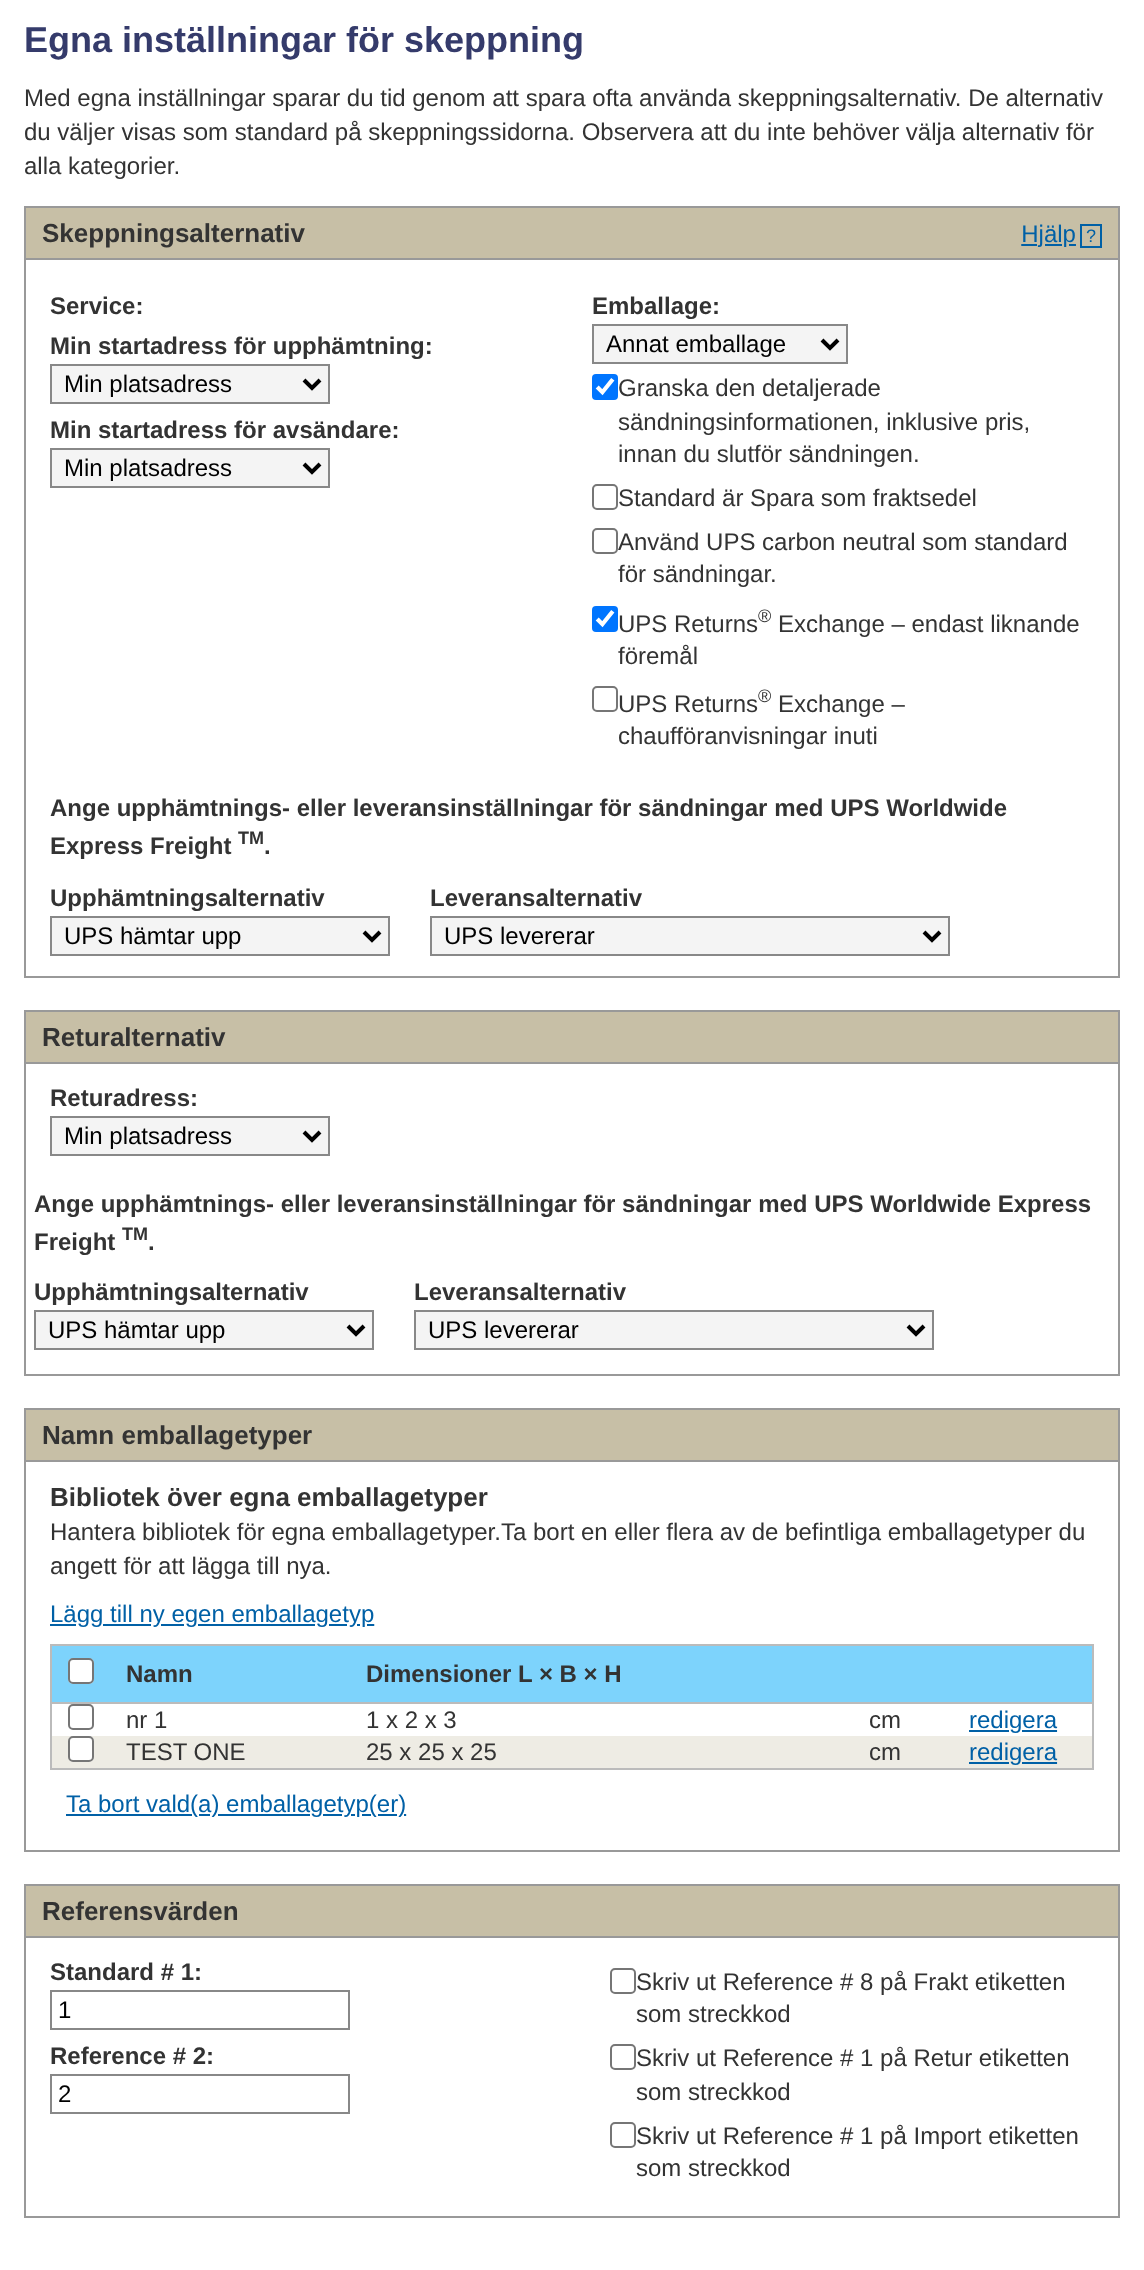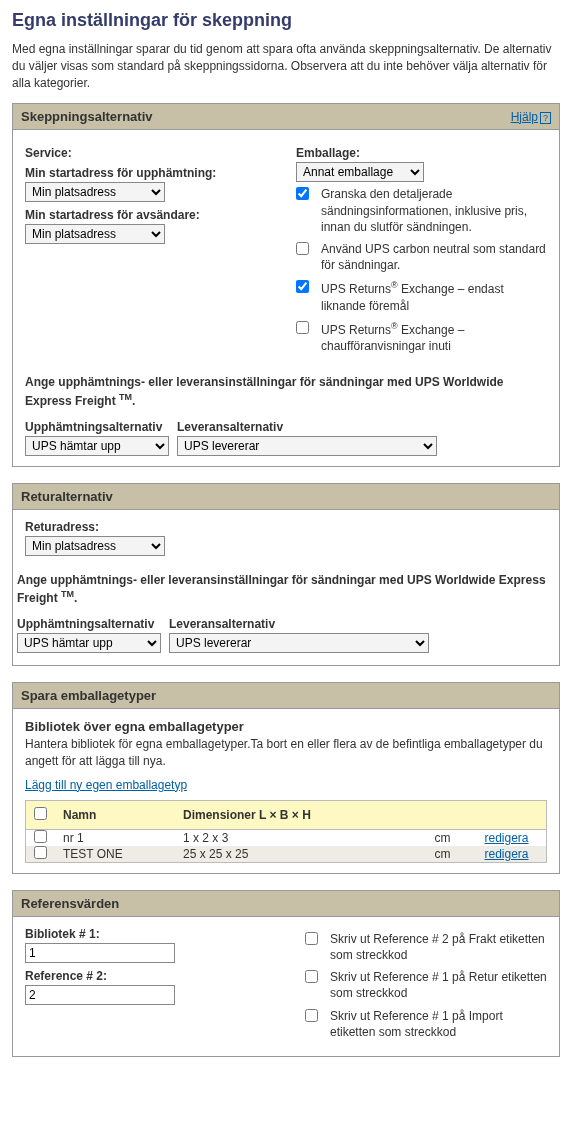--- a/index.html
+++ b/index.html
@@ -70,45 +70,45 @@
   select {
     font-family: Arial, sans-serif;
     font-size: 12px;
     background: #f4f4f4;
     border: 1px solid #888;
     padding: 1px 2px;
   }
   .sel-wide { width: 230px; }
   .sel-med { width: 128px; }
   .sel-sml { width: 140px; }
-  .sel-170 { width: 144px; }
+  .sel-170 { width: 170px; }
   .sel-260 { width: 260px; }
   .chk-list { margin-top: 4px; }
   .chk-row {
     display: flex;
     align-items: flex-start;
-    gap: 12px;
+    gap: 0;
     margin-bottom: 6px;
     line-height: 1.35;
   }
   .chk-row input[type="checkbox"] {
     margin-top: 1px;
     flex-shrink: 0;
   }
   .chk-row span { flex: 1; }
   sup { font-size: 9px; vertical-align: super; }
   .section-note {
     font-weight: bold;
     margin: 14px 0 10px 0;
     line-height: 1.4;
   }
   .tm { font-size: 9px; vertical-align: super; font-weight: bold; }
   .inline-selects {
     display: flex;
-    gap: 8px;
+    gap: 20px;
     margin-top: 4px;
   }
   .inline-selects .grp { }
   .inline-selects label.fld { margin-top: 0; }
   .subhead {
     font-weight: bold;
     font-size: 13px;
     margin-bottom: 2px;
   }
   .subtext {
@@ -121,21 +121,21 @@
     text-decoration: underline;
   }
   .link-row { margin: 6px 0 8px 0; }
   table.pkg {
     width: 100%;
     border-collapse: collapse;
     border: 1px solid #bbb;
     margin-top: 4px;
   }
   table.pkg th {
-    background: #fef9c3;
+    background: #7dd3fc;
     text-align: left;
     font-weight: bold;
     padding: 6px 8px;
     font-size: 12px;
     border-bottom: 1px solid #bbb;
   }
   table.pkg td {
     padding: 0 8px;
     font-size: 12px;
   }
@@ -191,20 +191,24 @@
           <option>Annat emballage</option>
         </select>
 
         <div class="chk-list">
           <div class="chk-row">
             <input type="checkbox" checked="" style="">
             <span>Granska den detaljerade sändningsinformationen, inklusive pris, innan du slutför sändningen.</span>
           </div>
           <div class="chk-row">
             <input type="checkbox" style="">
+            <span>Standard är Spara som fraktsedel</span>
+          </div>
+          <div class="chk-row">
+            <input type="checkbox" style="">
             <span>Använd UPS carbon neutral som standard för sändningar.</span>
           </div>
           <div class="chk-row">
             <input type="checkbox" checked="" style="">
             <span>UPS Returns<sup>®</sup> Exchange – endast liknande föremål</span>
           </div>
           <div class="chk-row">
             <input type="checkbox" style="">
             <span>UPS Returns<sup>®</sup> Exchange – chaufföranvisningar inuti</span>
           </div>
@@ -260,21 +264,21 @@
         <select class="sel-260">
           <option>UPS levererar</option>
         </select>
       </div>
     </div>
   </div>
 </div>
 
 <div class="panel">
   <div class="panel-header">
-    <span>Spara emballagetyper</span>
+    <span>Namn emballagetyper</span>
   </div>
   <div class="panel-body">
     <div class="subhead">Bibliotek över egna emballagetyper</div>
     <div class="subtext">Hantera bibliotek för egna emballagetyper.Ta bort en eller flera av de befintliga emballagetyper du angett för att lägga till nya.</div>
     <div class="link-row">
       <a href="#" class="link">Lägg till ny egen emballagetyp</a>
     </div>
 
     <table class="pkg">
       <thead>
@@ -296,40 +300,43 @@
         </tr>
         <tr class="alt">
           <td><input type="checkbox" style=""></td>
           <td>TEST ONE</td>
           <td>25 x 25 x 25</td>
           <td>cm</td>
           <td><a href="#" class="link">redigera</a></td>
         </tr>
       </tbody>
     </table>
+    <div class="remove-row">
+      <a href="#" class="link">Ta bort vald(a) emballagetyp(er)</a>
+    </div>
   </div>
 </div>
 
 <div class="panel">
   <div class="panel-header">
     <span>Referensvärden</span>
   </div>
   <div class="panel-body">
     <div class="row2col">
       <div class="ref-left">
-        <label class="fld" style="margin-top:0;">Bibliotek # 1:</label>
+        <label class="fld" style="margin-top:0;">Standard # 1:</label>
         <input type="text" class="txt" value="1" style="">
         <label class="fld">Reference # 2:</label>
         <input type="text" class="txt" value="2" style="">
       </div>
       <div class="ref-right">
         <div class="chk-list">
           <div class="chk-row">
             <input type="checkbox" style="">
-            <span>Skriv ut Reference # 2 på Frakt etiketten som streckkod</span>
+            <span>Skriv ut Reference # 8 på Frakt etiketten som streckkod</span>
           </div>
           <div class="chk-row">
             <input type="checkbox" style="">
             <span>Skriv ut Reference # 1 på Retur etiketten som streckkod</span>
           </div>
           <div class="chk-row">
             <input type="checkbox" style="">
             <span>Skriv ut Reference # 1 på Import etiketten som streckkod</span>
           </div>
         </div>

